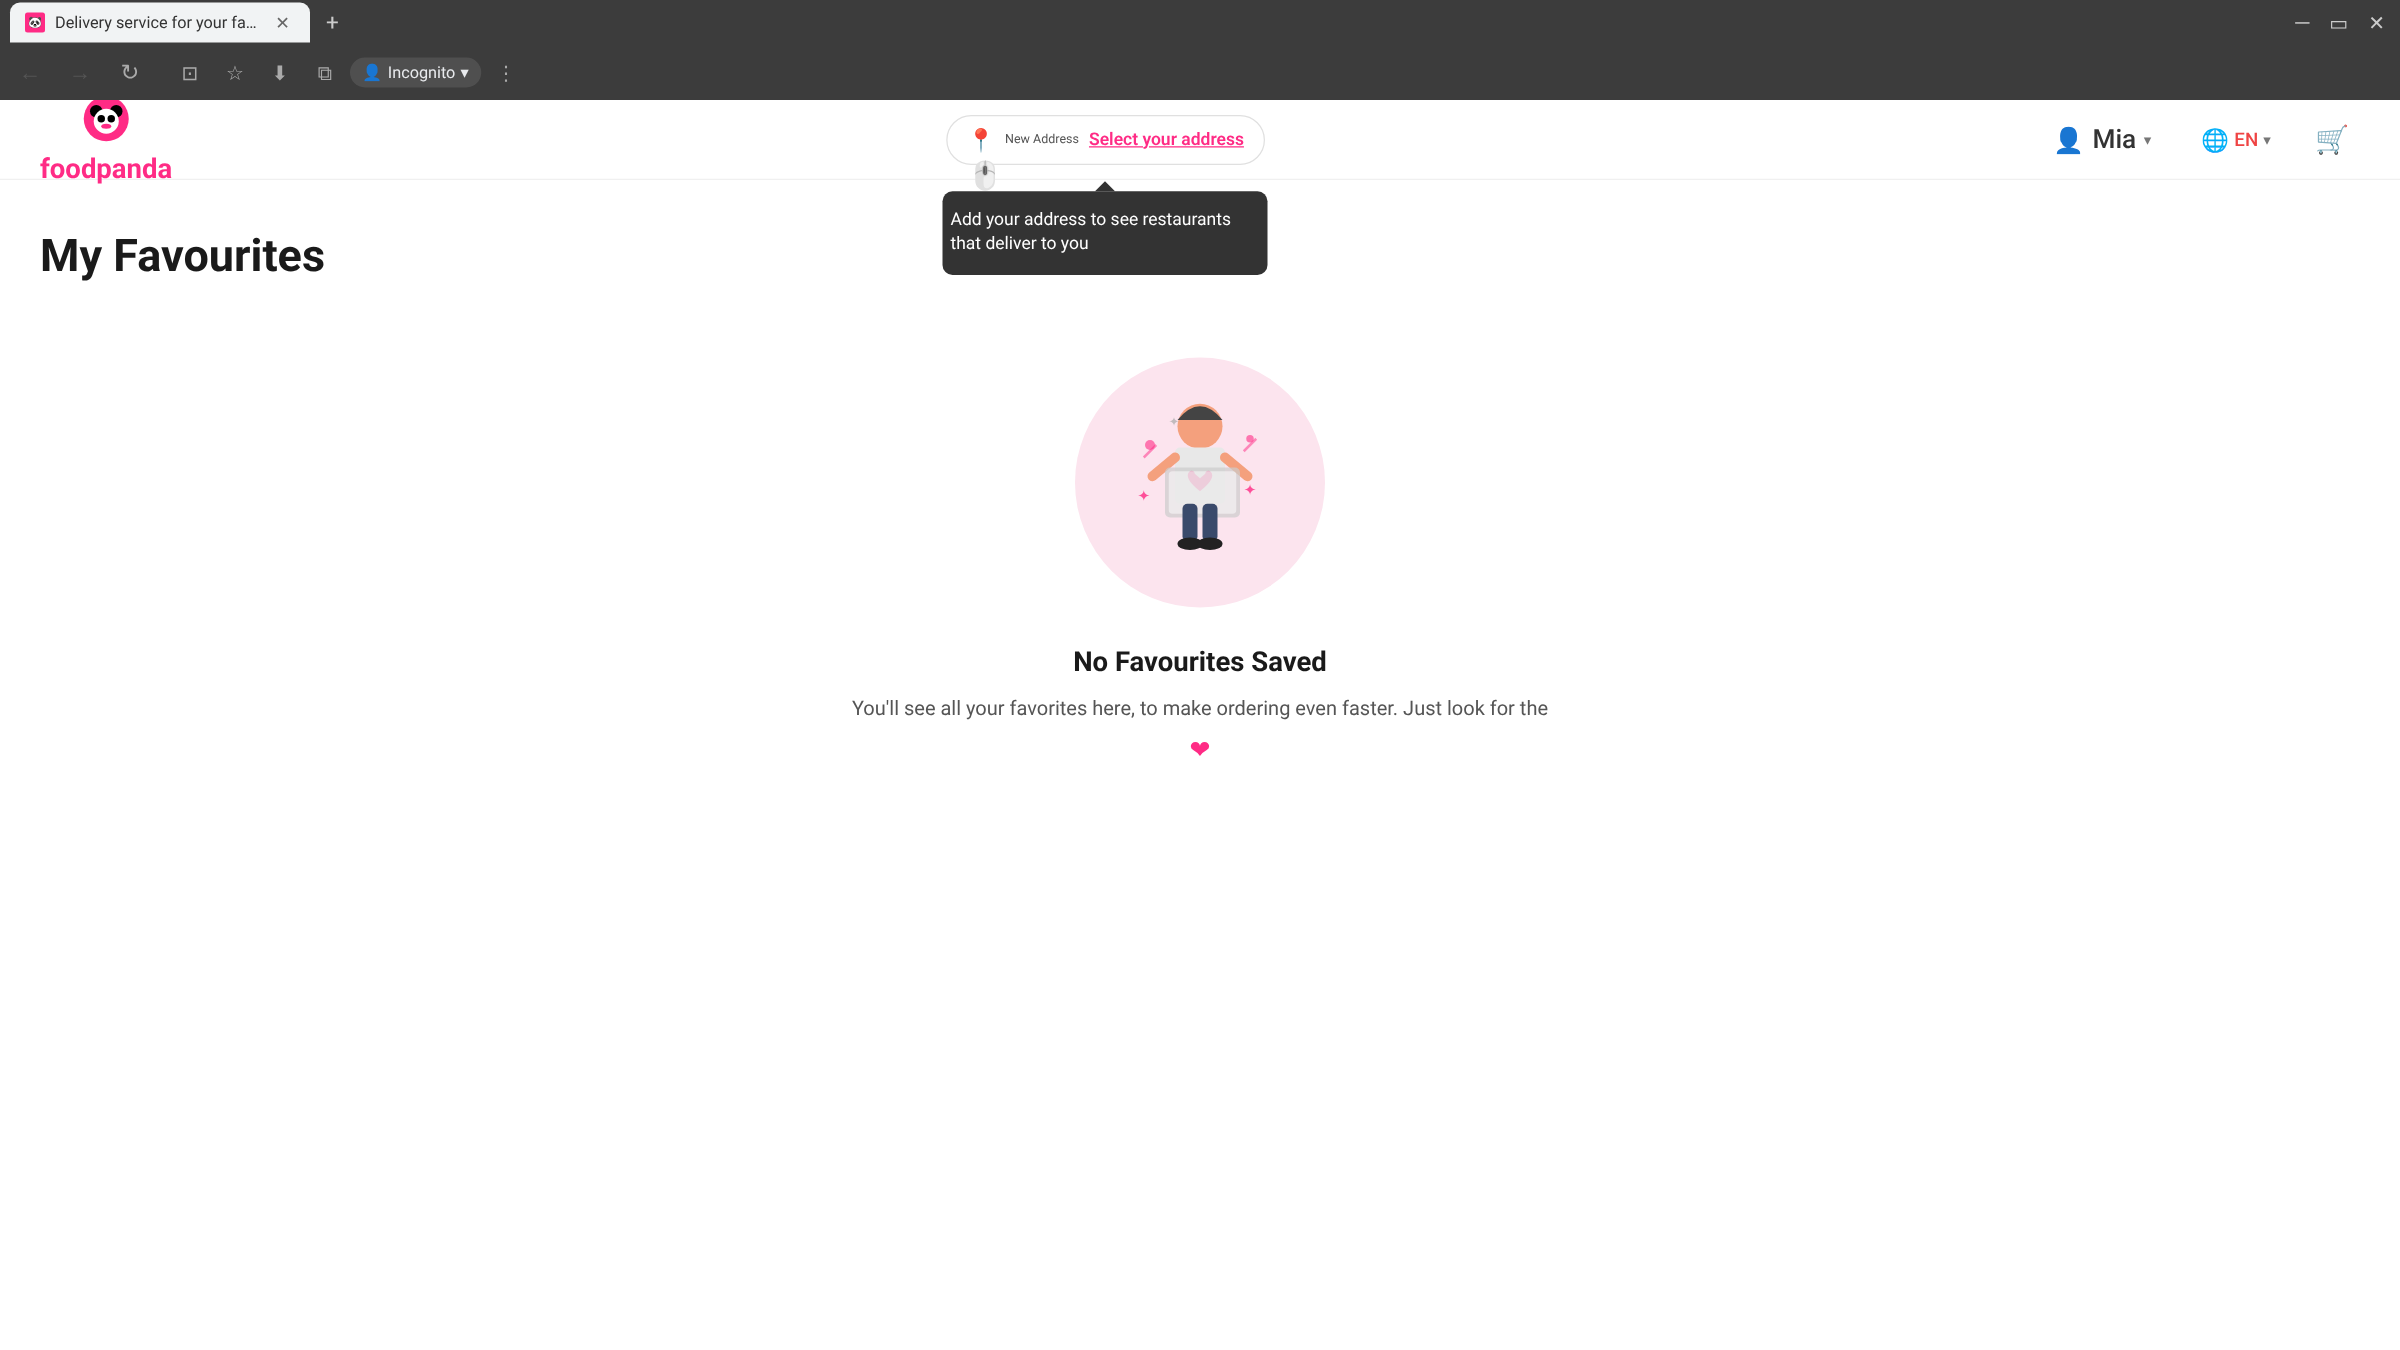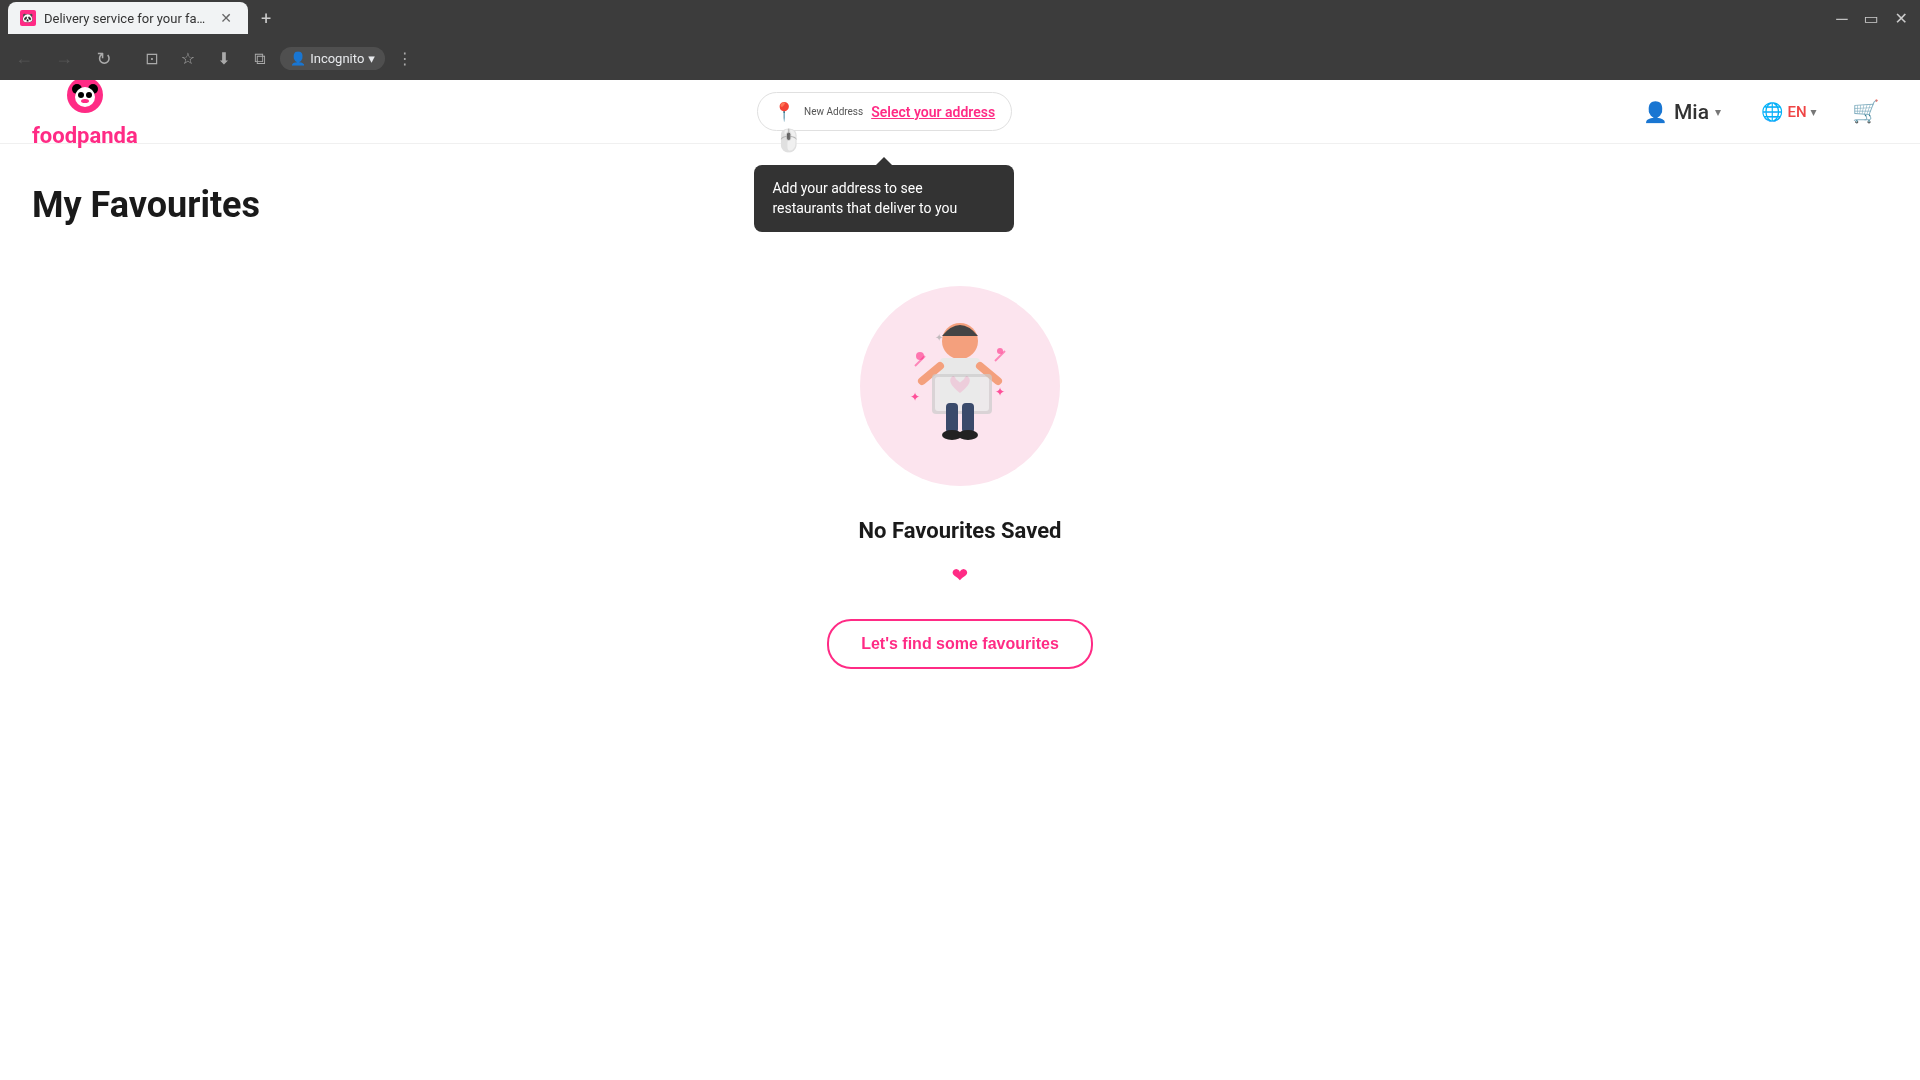--- a/index.html
+++ b/index.html
@@ -291,26 +291,26 @@
       cursor: pointer;
       padding: 8px;
       border-radius: 50%;
       position: relative;
     }
     .cart-icon { font-size: 22px; color: #555; }
 
     
     .address-tooltip {
       position: absolute;
-      top: 72px;
+      top: 60px;
       left: 50%;
       transform: translateX(-50%);
       background: #333;
       color: #fff;
-      padding: 14px 18px;
+      padding: 14px 6px;
       border-radius: 8px;
       font-size: 14px;
       line-height: 1.4;
       width: 260px;
       z-index: 100;
       text-align: left;
     }
 
     .address-tooltip::before {
       content: '';
@@ -517,20 +517,22 @@
           <text x="115" y="90" font-size="12" fill="#ff2b85" opacity="0.8">✦</text>
           <text x="55" y="35" font-size="10" fill="#aaa" opacity="0.7">✦</text>
 
           <line x1="35" y1="60" x2="45" y2="50" stroke="#ff2b85" stroke-width="2" opacity="0.5"></line>
           <line x1="115" y1="55" x2="125" y2="45" stroke="#ff2b85" stroke-width="2" opacity="0.5"></line>
         </svg>
       </div>
 
       <h2 class="empty-title">No Favourites Saved</h2>
 
+      <p class="empty-desc">
+        <span>You'll see all your favorites here, to make ordering even faster. Just look for the</span>
+      </p>
       <p style="margin-top:8px;">
         <span class="heart-icon-inline">❤</span>
       </p>
 
-      <button class="find-btn">Let's find some favourites</button>
     </div>
   </div>
 </div>
 
 </body></html>

